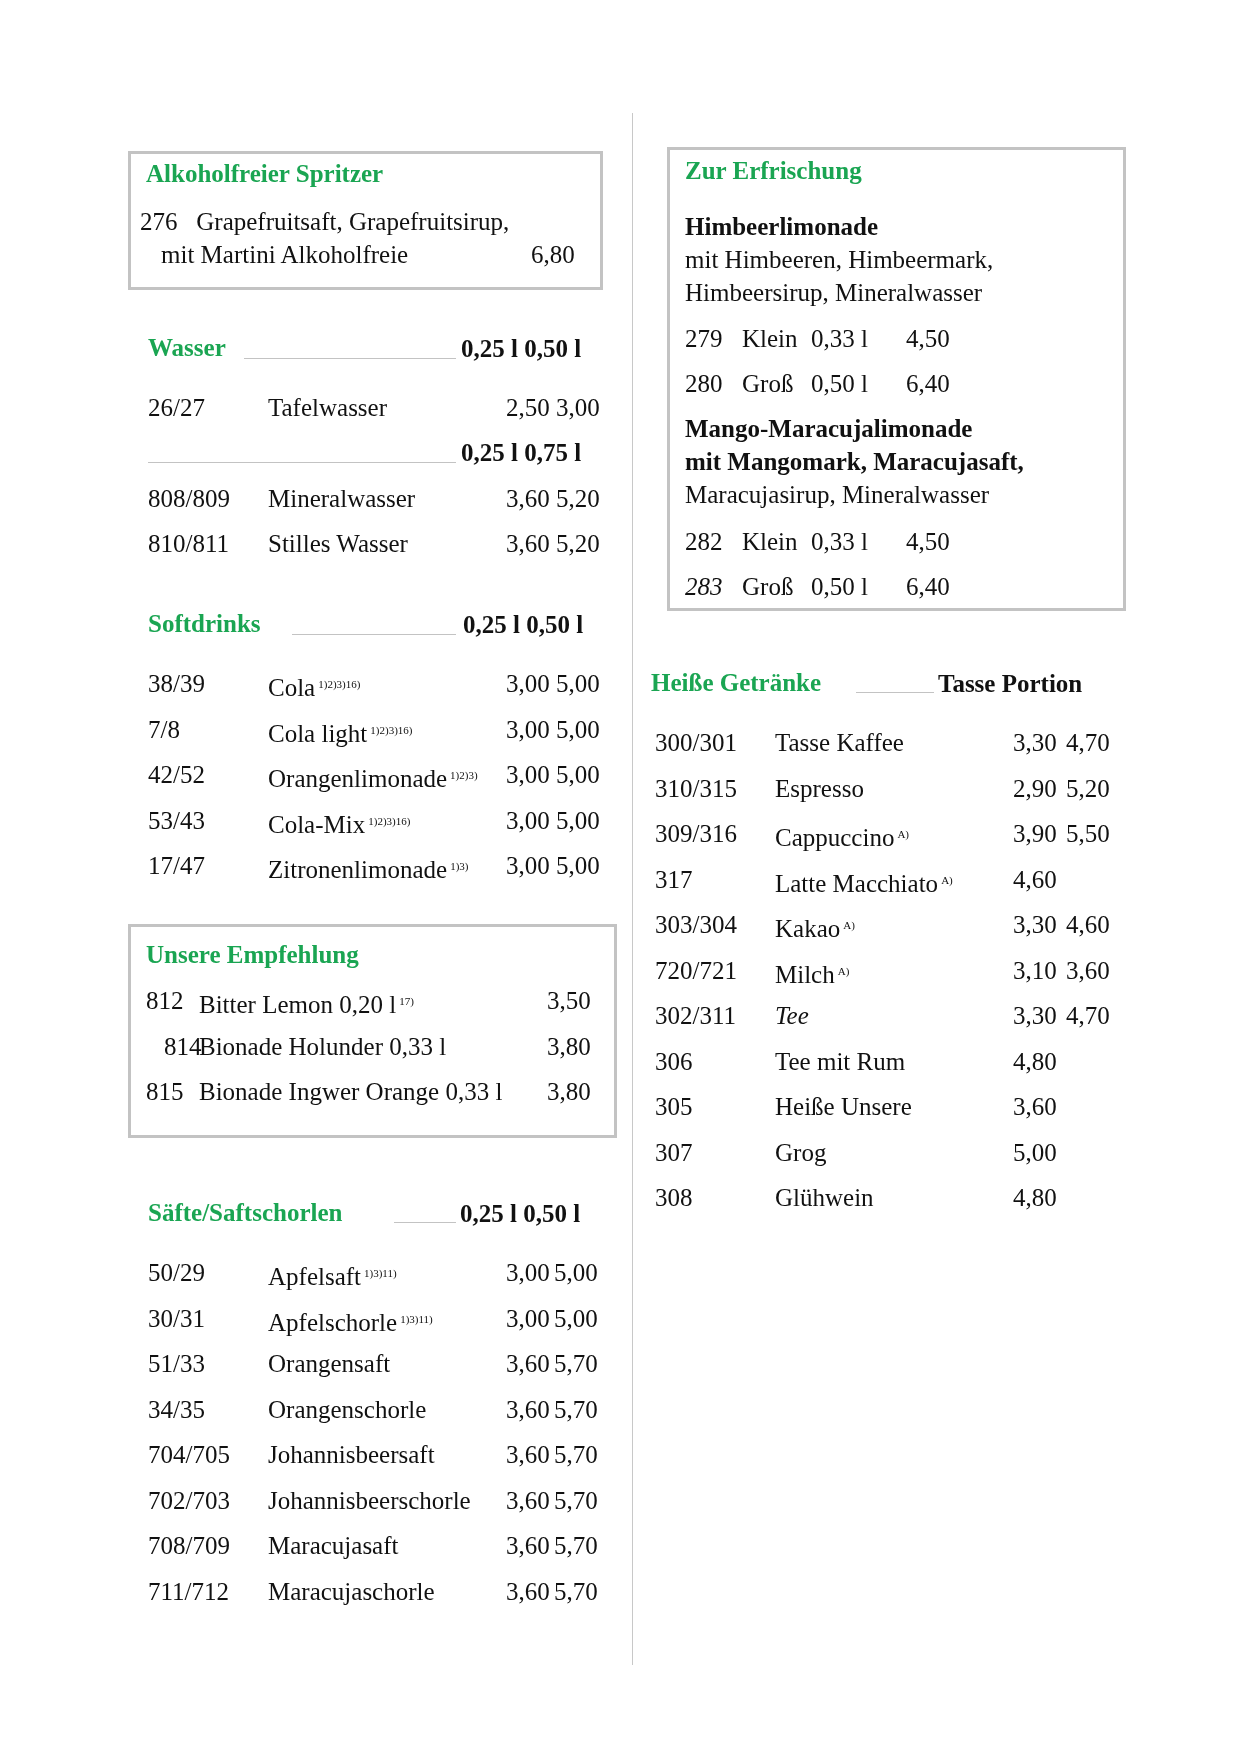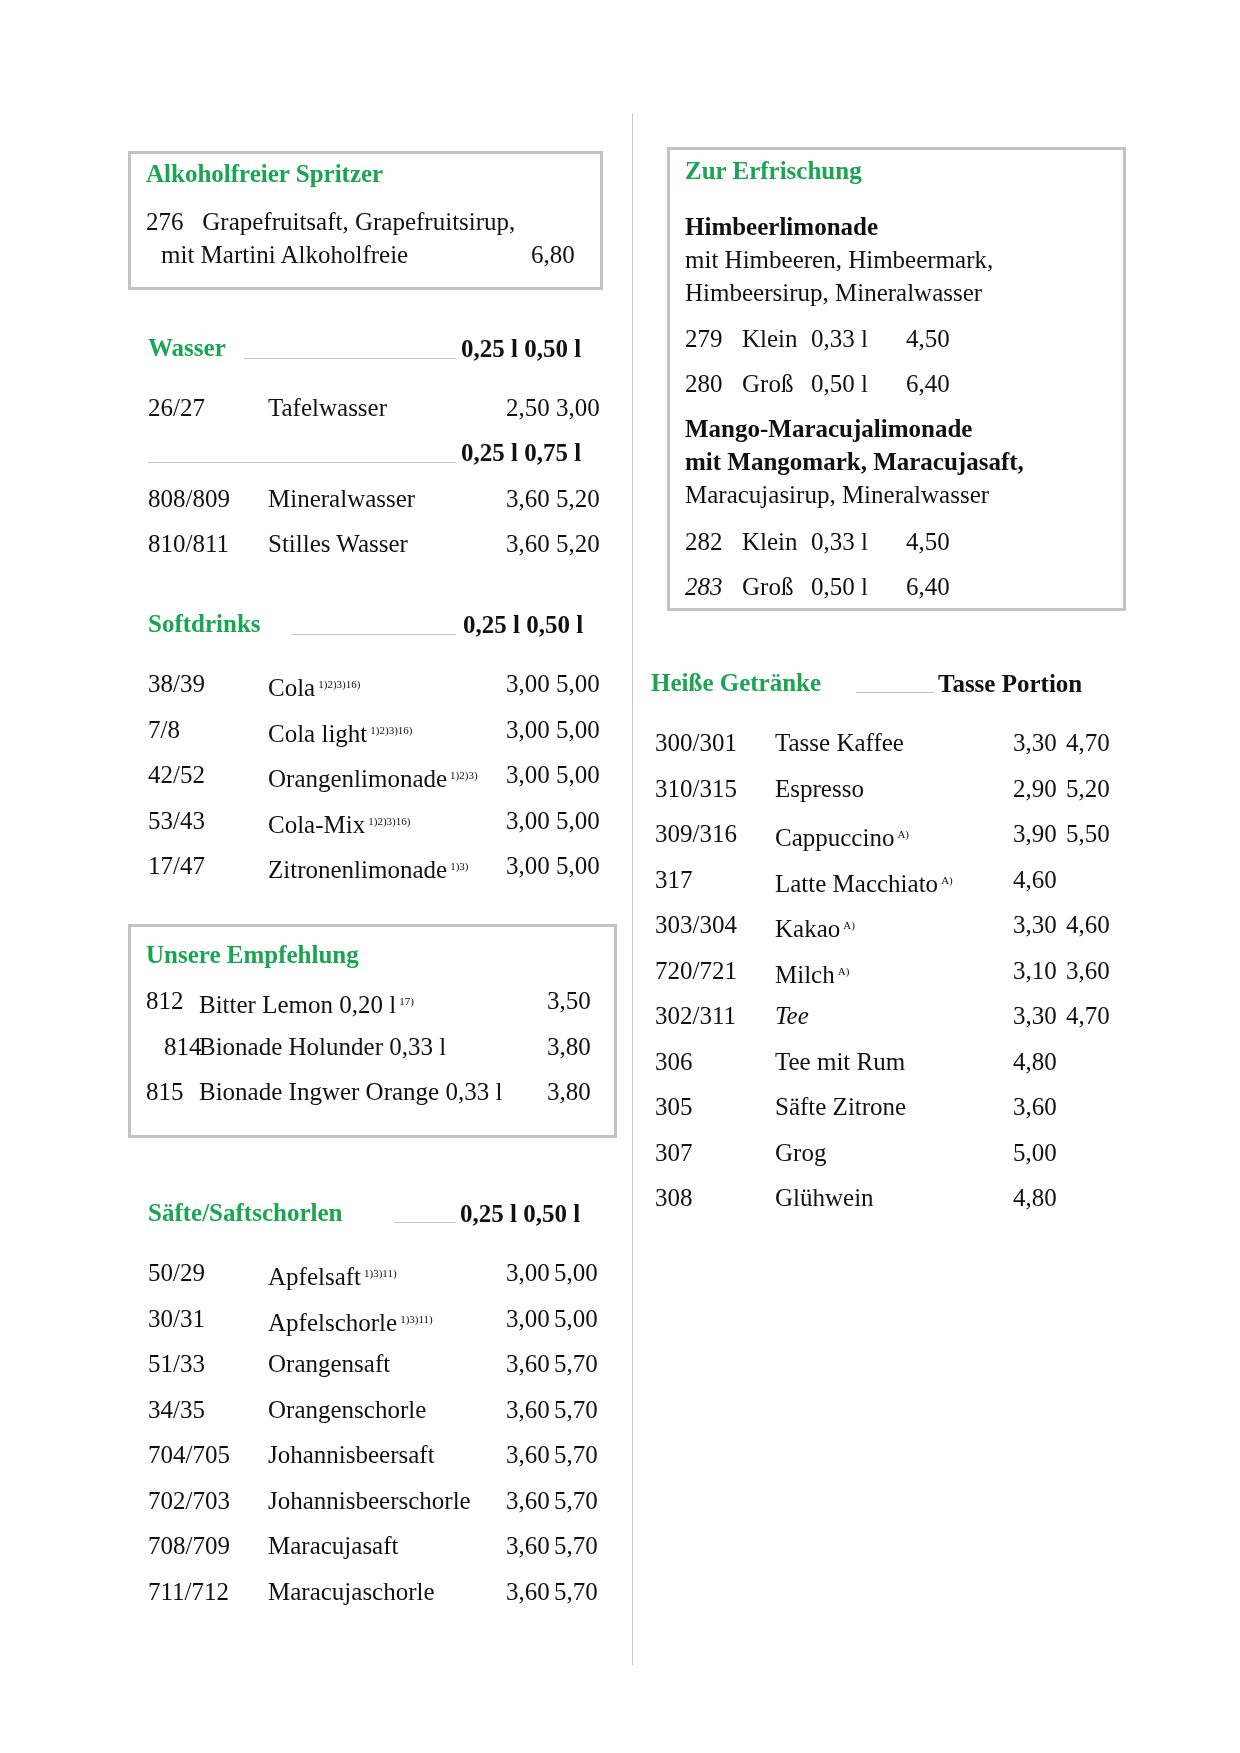--- a/index.html
+++ b/index.html
@@ -14,21 +14,21 @@
   .rule{position:absolute;height:1px;background:#c3c3c3;}
   sup{font-size:11px;vertical-align:8px;margin-left:3px;}
 </style>
 </head>
 <body>
 
 <div class="vline"></div>
 
 <div class="box" style="left:128px;top:151px;width:475px;height:139px;"></div>
 <div class="abs g" style="left:146px;top:160px;">Alkoholfreier Spritzer</div>
-<div class="abs t" style="left:146px;top:207px;">
+<div class="abs t" style="left:140px;top:207px;">
   <span>276</span>&nbsp;&nbsp;
   <span>Grapefruitsaft, Grapefruitsirup,</span>
 </div>
 <div class="abs t" style="left:161px;top:240px;">mit Martini Alkoholfreie</div>
 <div class="abs t" style="left:531px;top:240px;">6,80</div>
 
 <div class="abs g" style="left:148px;top:334px;">Wasser</div>
 <div class="rule" style="left:244px;top:358px;width:212px;"></div>
 <div class="abs t b" style="left:461px;top:334px;">0,25 l  0,50 l</div>
 
@@ -250,21 +250,21 @@
       <div class="abs t" style="left:1013px;top:1001px;">3,30</div>
       <div class="abs t" style="left:1066px;top:1001px;">4,70</div>
     </div>
     <div>
       <div class="abs t" style="left:655px;top:1046.5px;">306</div>
       <div class="abs t" style="left:775px;top:1046.5px;"><span>Tee mit Rum</span></div>
       <div class="abs t" style="left:1013px;top:1046.5px;">4,80</div>
     </div>
     <div>
       <div class="abs t" style="left:655px;top:1092px;">305</div>
-      <div class="abs t" style="left:775px;top:1092px;"><span>Säfte Zitrone</span></div>
+      <div class="abs t" style="left:775px;top:1092px;"><span>Heiße Unsere</span></div>
       <div class="abs t" style="left:1013px;top:1092px;">3,60</div>
     </div>
     <div>
       <div class="abs t" style="left:655px;top:1137.5px;">307</div>
       <div class="abs t" style="left:775px;top:1137.5px;"><span>Grog</span></div>
       <div class="abs t" style="left:1013px;top:1137.5px;">5,00</div>
     </div>
     <div>
       <div class="abs t" style="left:655px;top:1183px;">308</div>
       <div class="abs t" style="left:775px;top:1183px;"><span>Glühwein</span></div>

